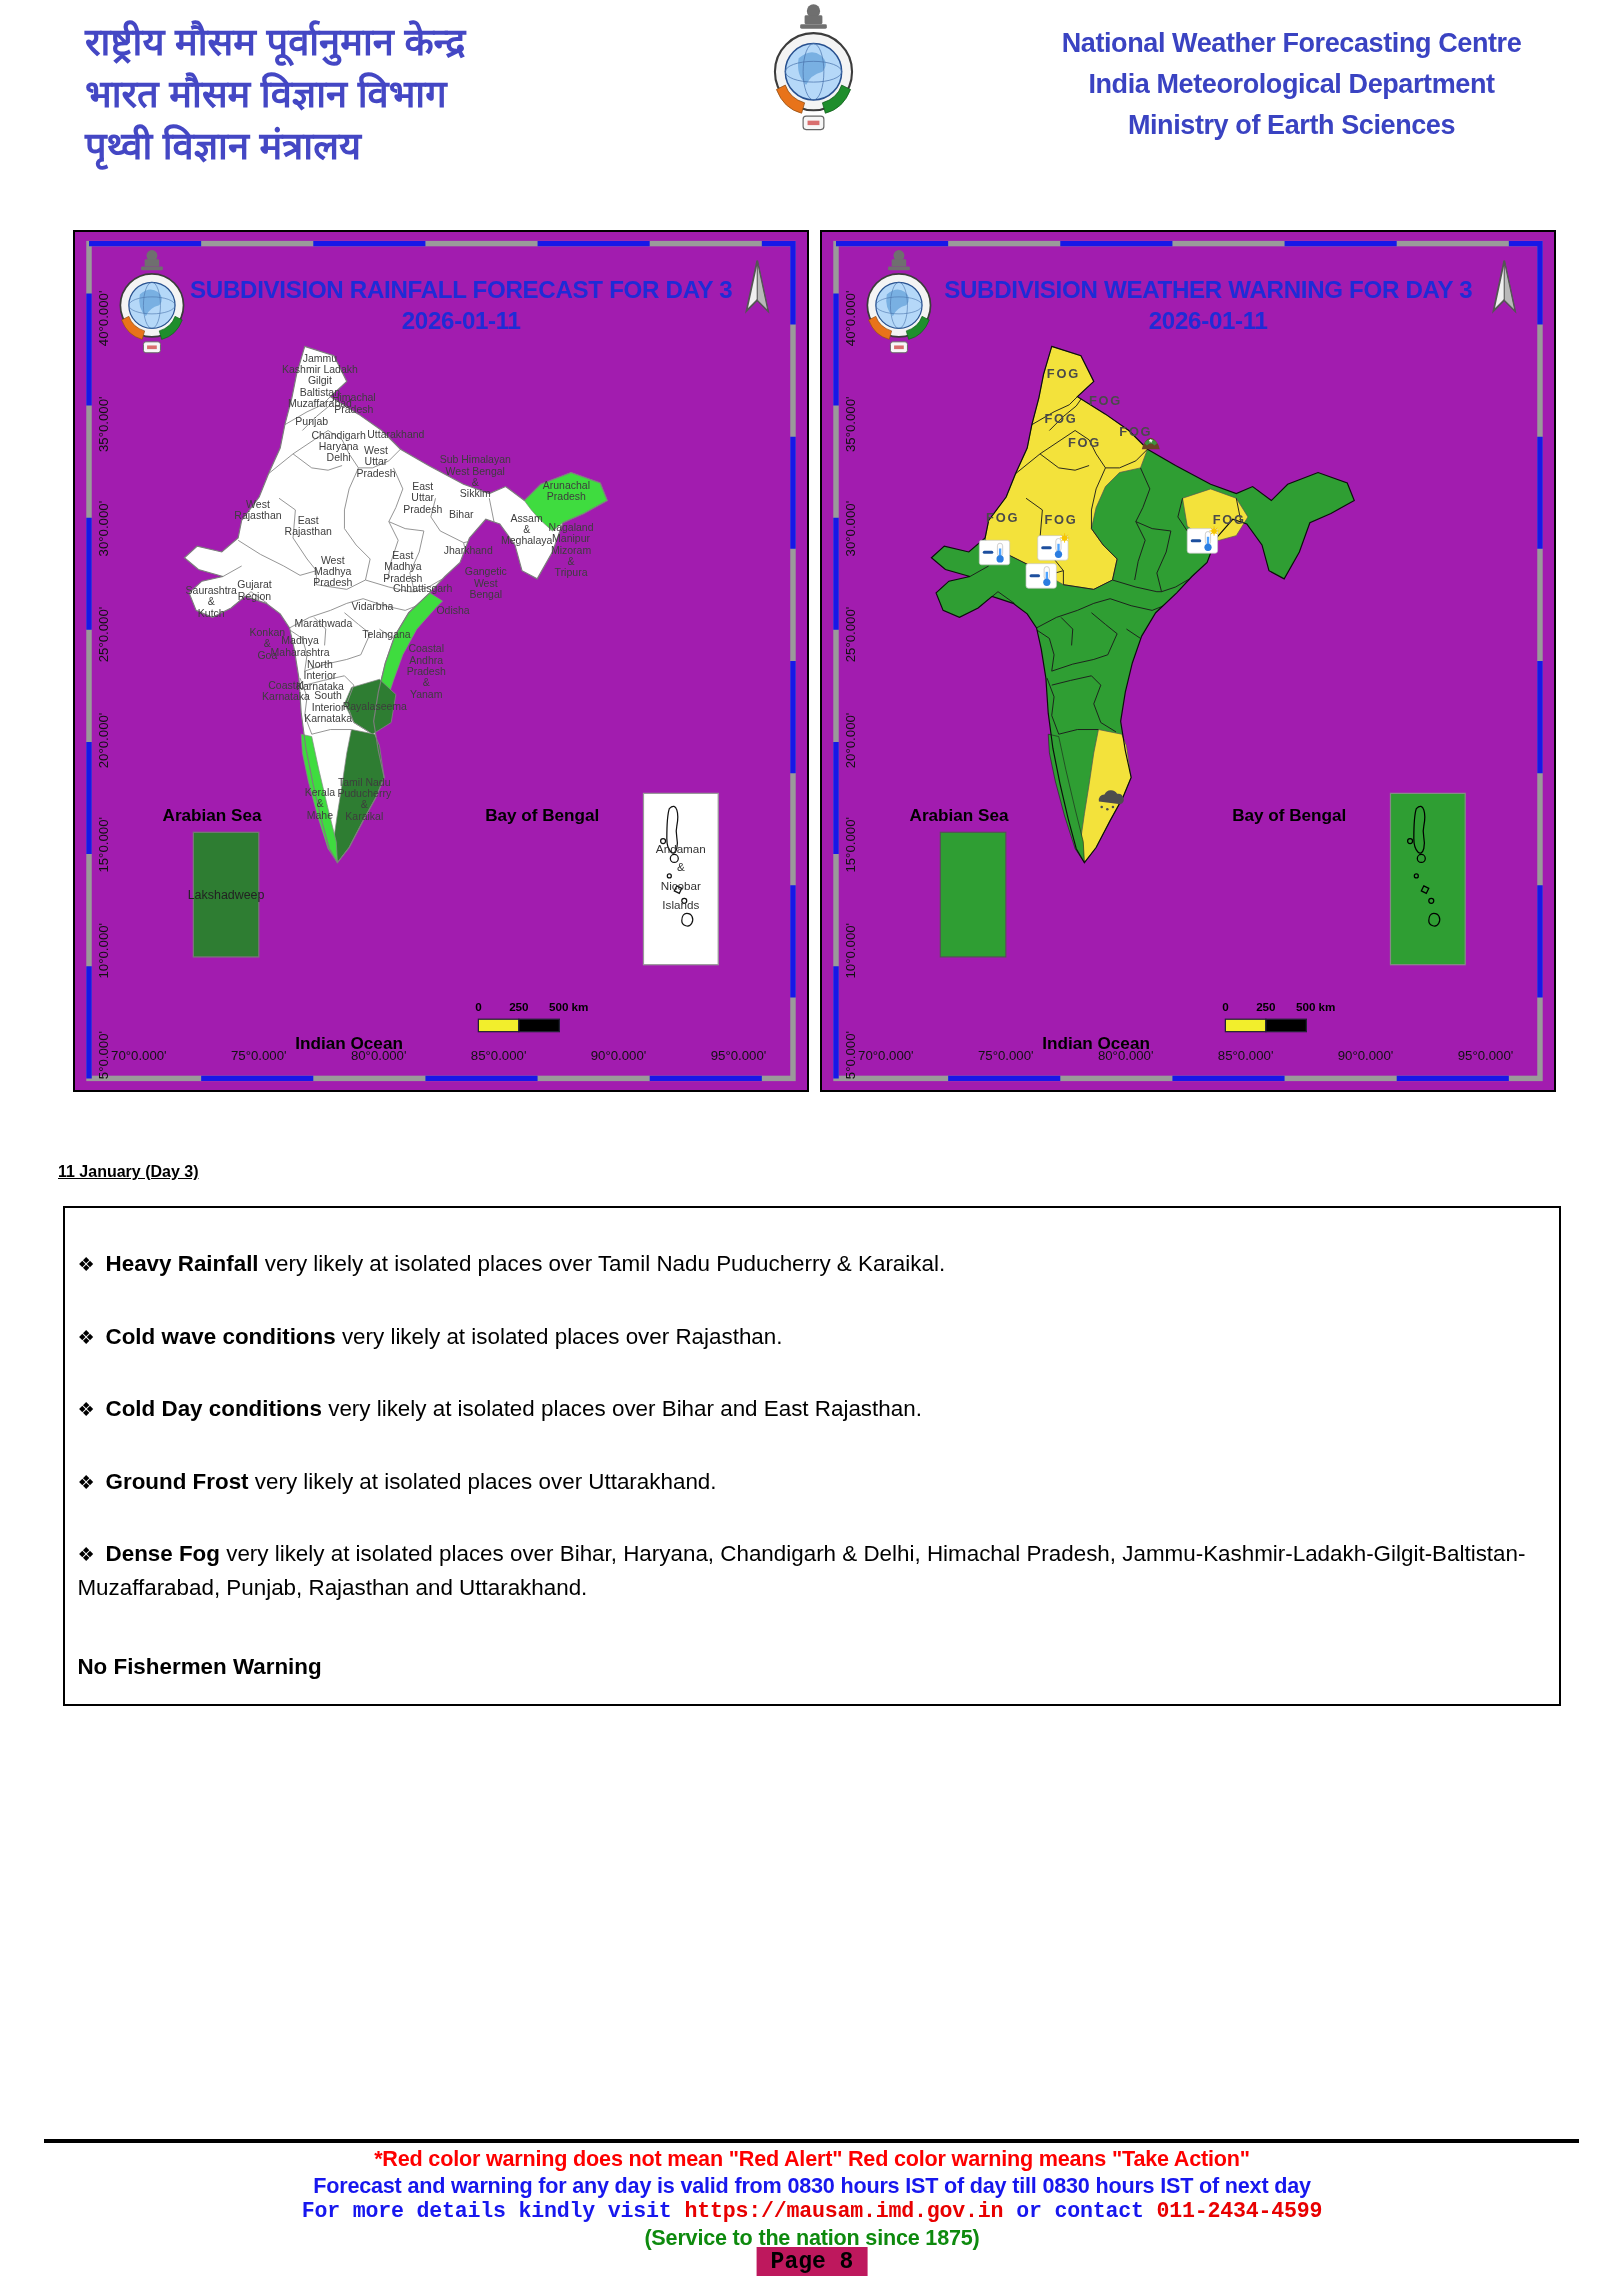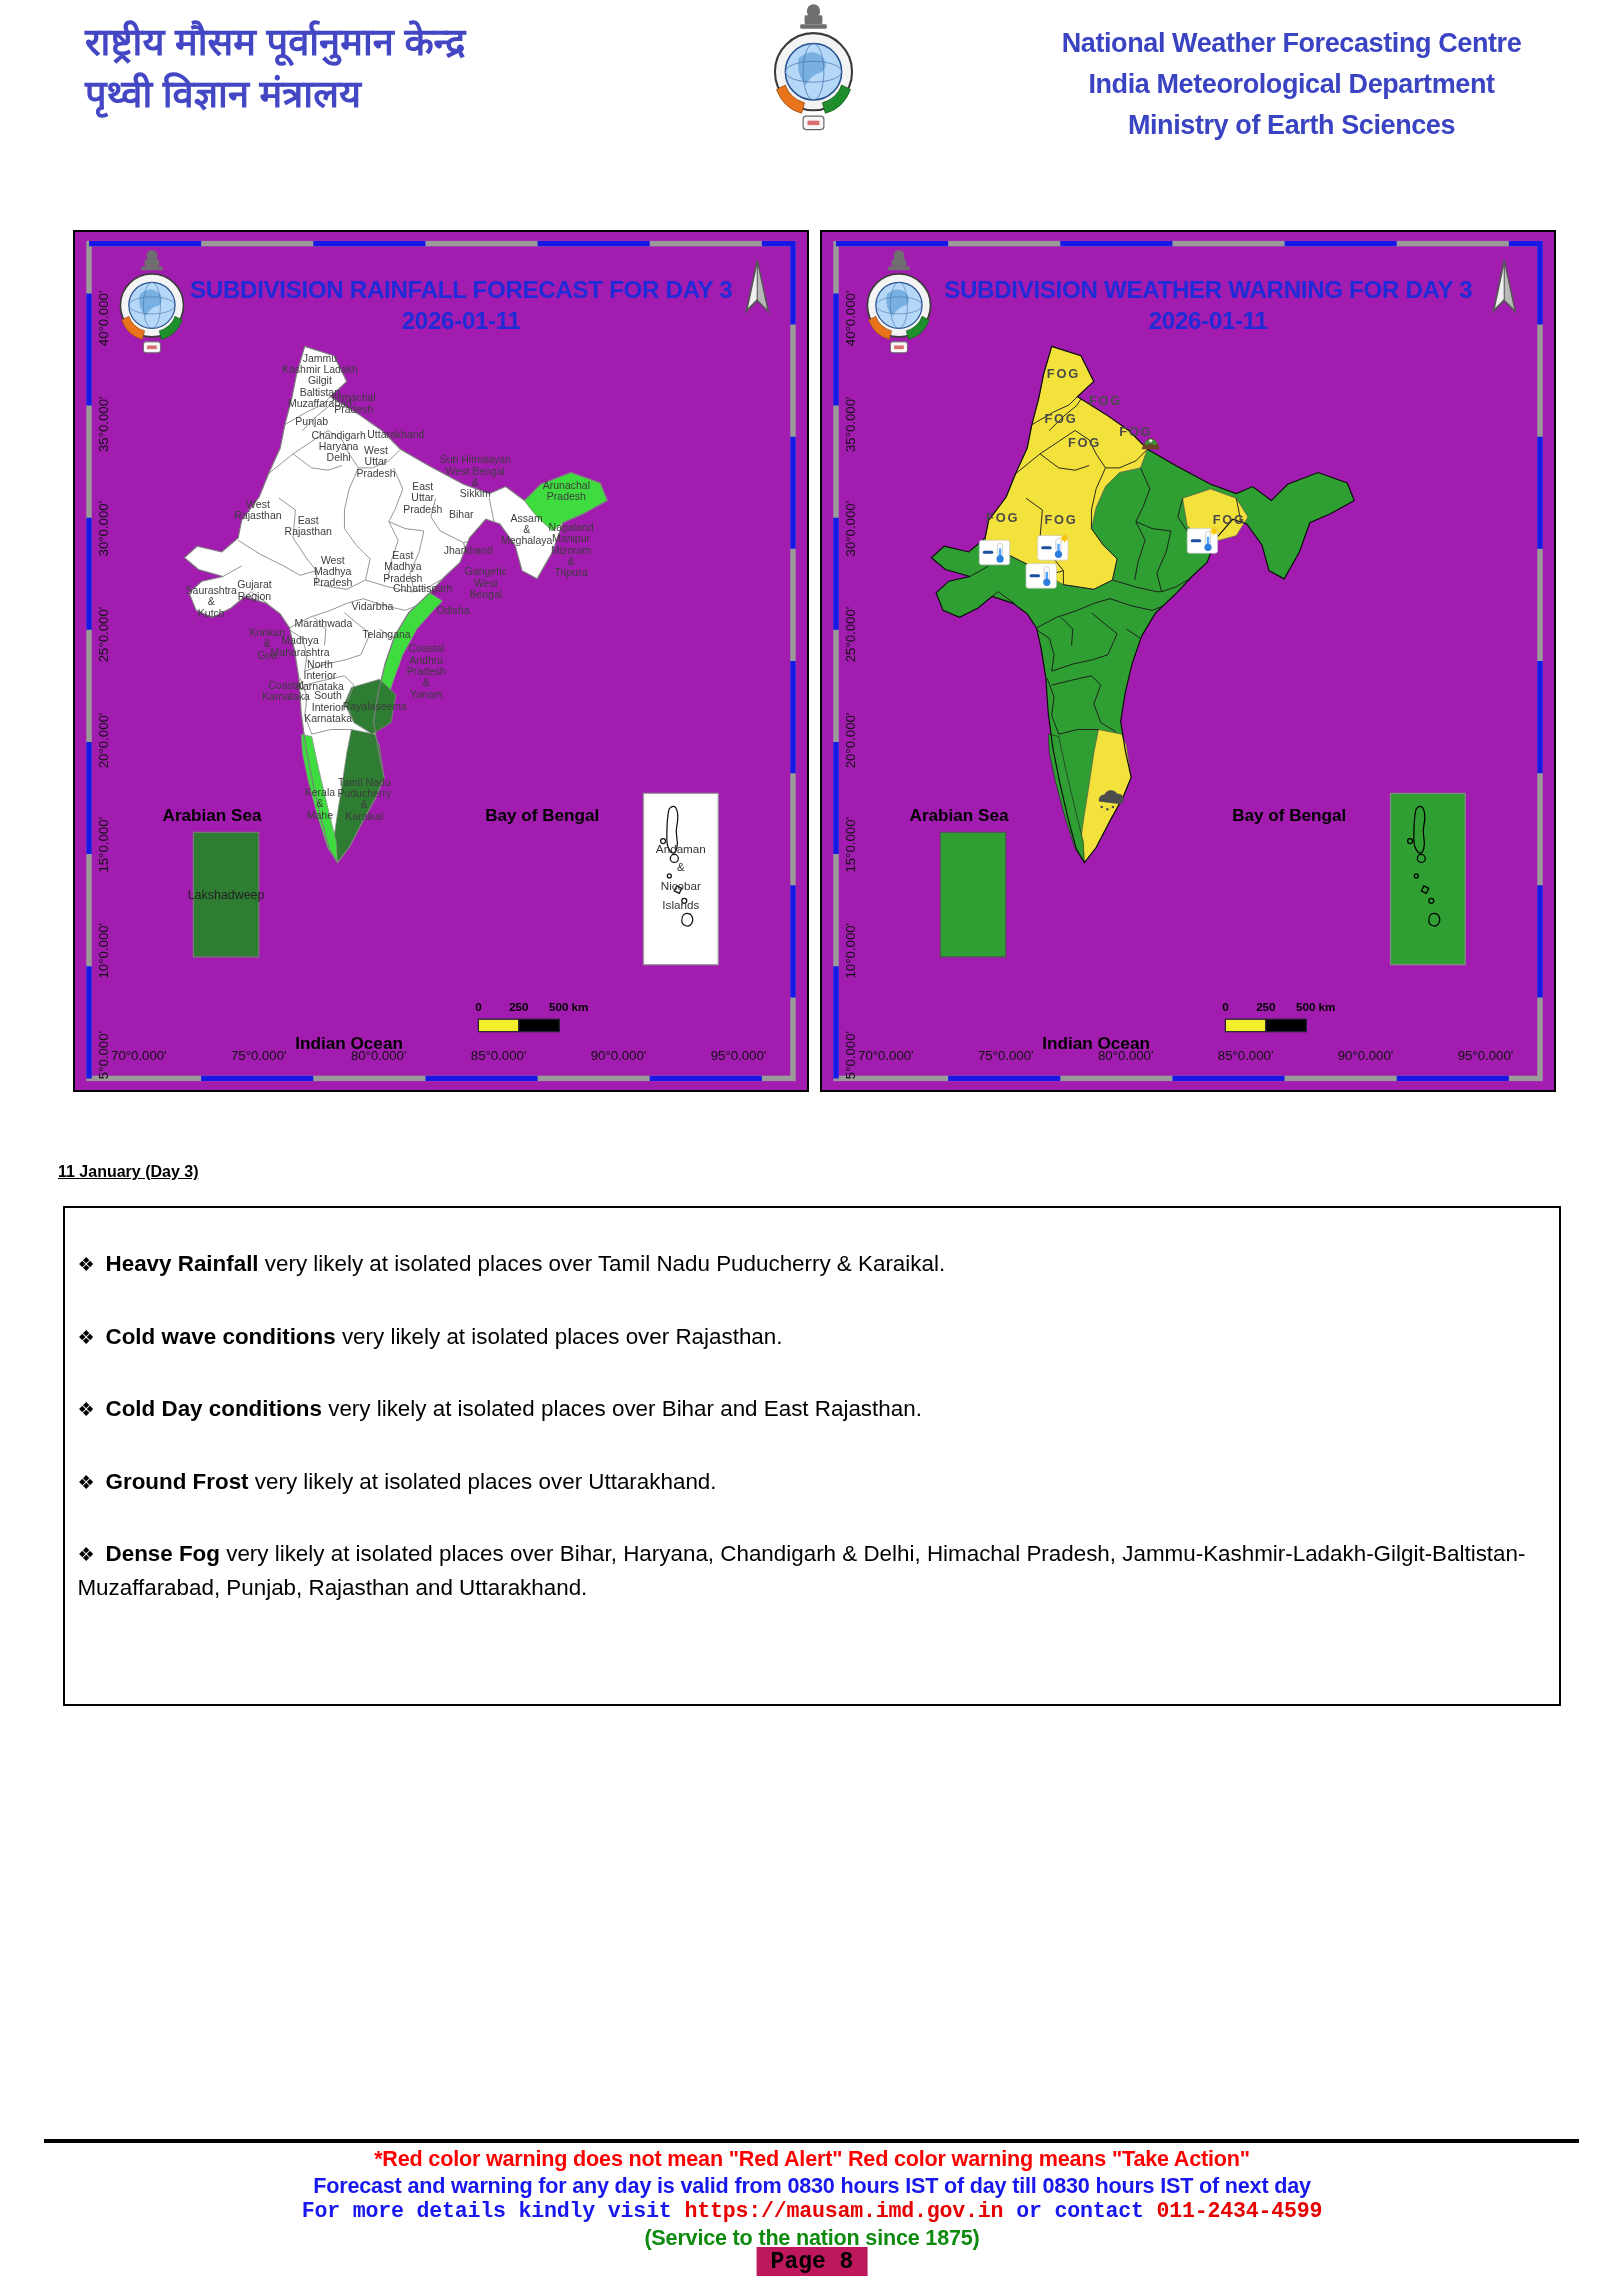--- a/index.html
+++ b/index.html
@@ -125,20 +125,21 @@
     <path d="M5,59 q5,13 17,16 l2,-7 q-10,-3 -13,-12 z" fill="#e8731a" stroke="#8a4a10" stroke-width="0.5"></path>
     <path d="M55,59 q-5,13 -17,16 l-2,-7 q10,-3 13,-12 z" fill="#1f8e2c" stroke="#0f5a18" stroke-width="0.5"></path>
     <rect x="23" y="77" width="14" height="9" rx="2" fill="#f7f7f7" stroke="#666" stroke-width="0.8"></rect>
     <rect x="26" y="80" width="8" height="3" fill="#cc3333" opacity="0.7"></rect>
   </g>
 </defs>
 </svg>
 
 <div class="hdr-left">
   <div>राष्ट्रीय मौसम पूर्वानुमान केन्द्र</div>
+  <div>भारत मौसम विज्ञान विभाग</div>
   <div>पृथ्वी विज्ञान मंत्रालय</div>
 </div>
 <div class="hdr-emblem">
   <svg viewBox="0 0 60 96">
       <use href="#ico-emblem"></use>
     </svg>
 </div>
 <div class="hdr-right">
   <div>National Weather Forecasting Centre</div>
   <div>India Meteorological Department</div>
@@ -339,20 +340,21 @@
 </svg>
 </div>
 
 <div class="bheading">11 January (Day 3)</div>
 <div class="bbox">
   <p class="bullet"><span class="glyph">❖</span> <b>Heavy Rainfall</b><span> very likely at isolated places over Tamil Nadu Puducherry &amp; Karaikal.</span></p>
   <p class="bullet"><span class="glyph">❖</span> <b>Cold wave conditions</b><span> very likely at isolated places over Rajasthan.</span></p>
   <p class="bullet"><span class="glyph">❖</span> <b>Cold Day conditions</b><span> very likely at isolated places over Bihar and East Rajasthan.</span></p>
   <p class="bullet"><span class="glyph">❖</span> <b>Ground Frost</b><span> very likely at isolated places over Uttarakhand.</span></p>
   <p class="bullet"><span class="glyph">❖</span> <b>Dense Fog</b><span> very likely at isolated places over Bihar, Haryana, Chandigarh &amp; Delhi, Himachal Pradesh, Jammu-Kashmir-Ladakh-Gilgit-Baltistan-Muzaffarabad, Punjab, Rajasthan and Uttarakhand.</span></p>
+  <p class="nowarn">No Fishermen Warning</p>
 </div>
 
 <div class="frule"></div>
 <div class="fline f1">*Red color warning does not mean "Red Alert" Red color warning means "Take Action"</div>
 <div class="fline f2">Forecast and warning for any day is valid from 0830 hours IST of day till 0830 hours IST of next day</div>
 <div class="fline f3">
   <span>For more details kindly visit </span><span class="lnk">https://mausam.imd.gov.in</span><span> or contact </span><span class="lnk">011-2434-4599</span>
 </div>
 <div class="fline f4">(Service to the nation since 1875)</div>
 <div class="pagechip">Page 8</div>

